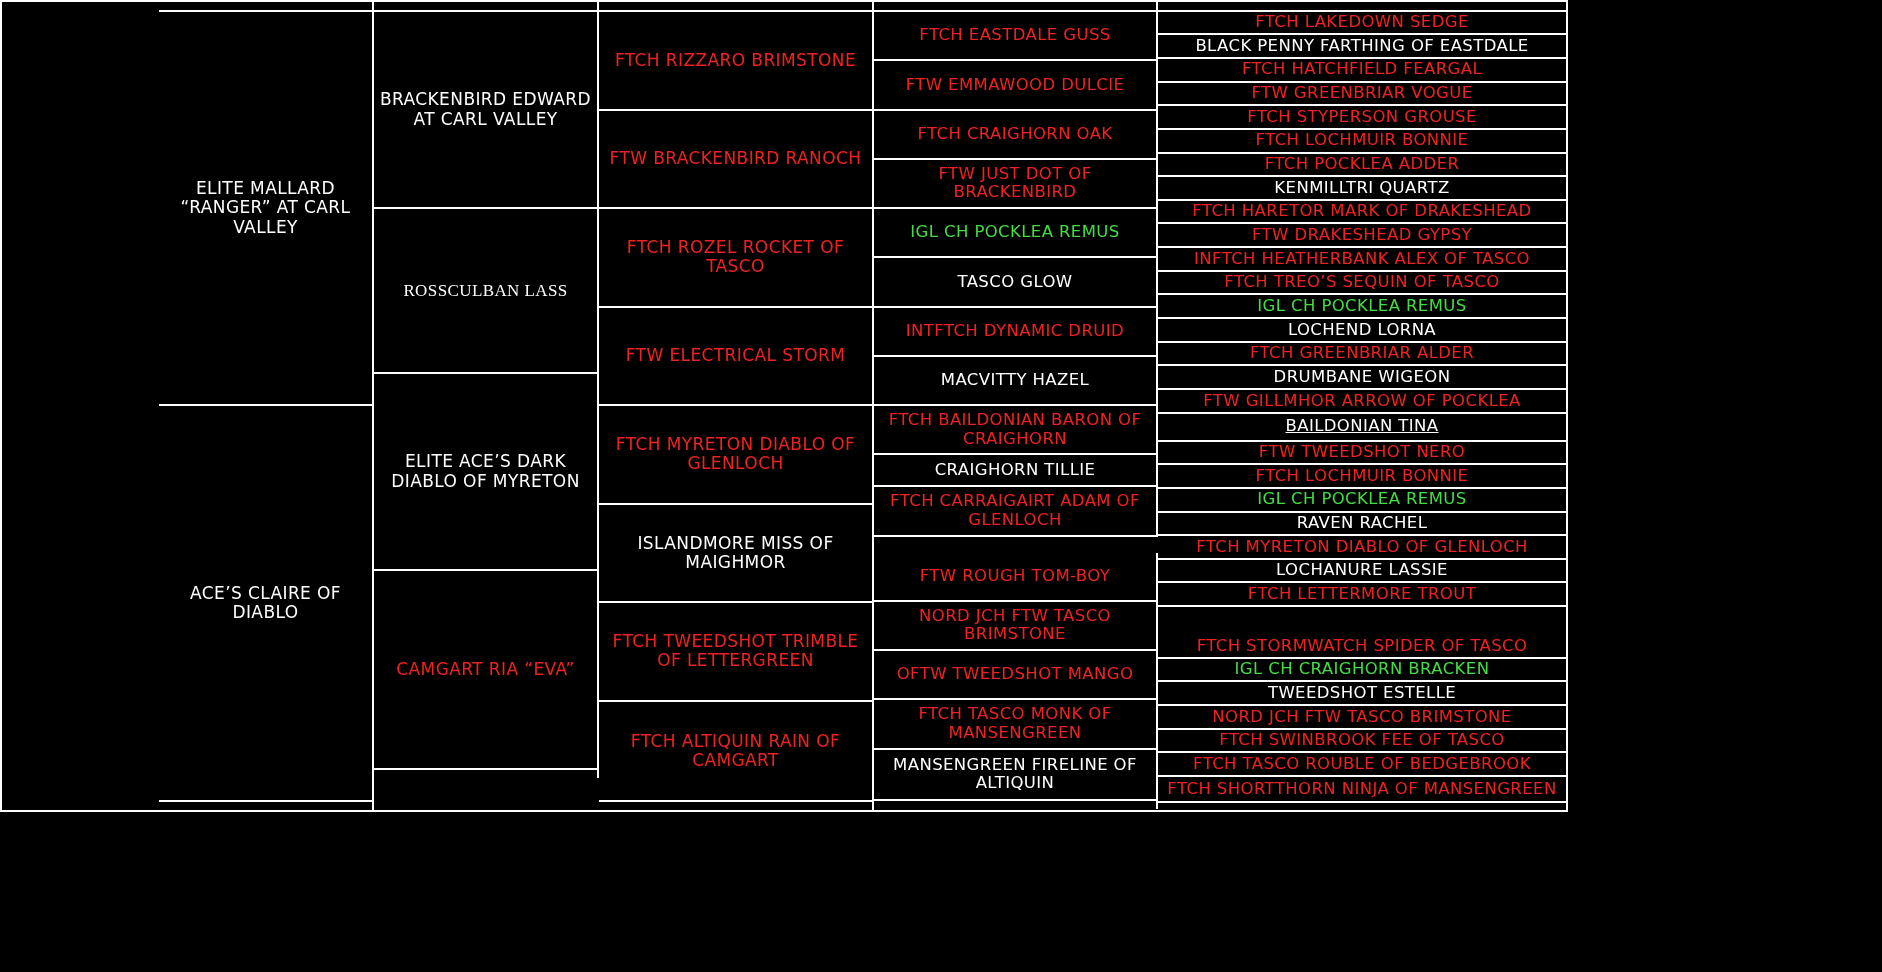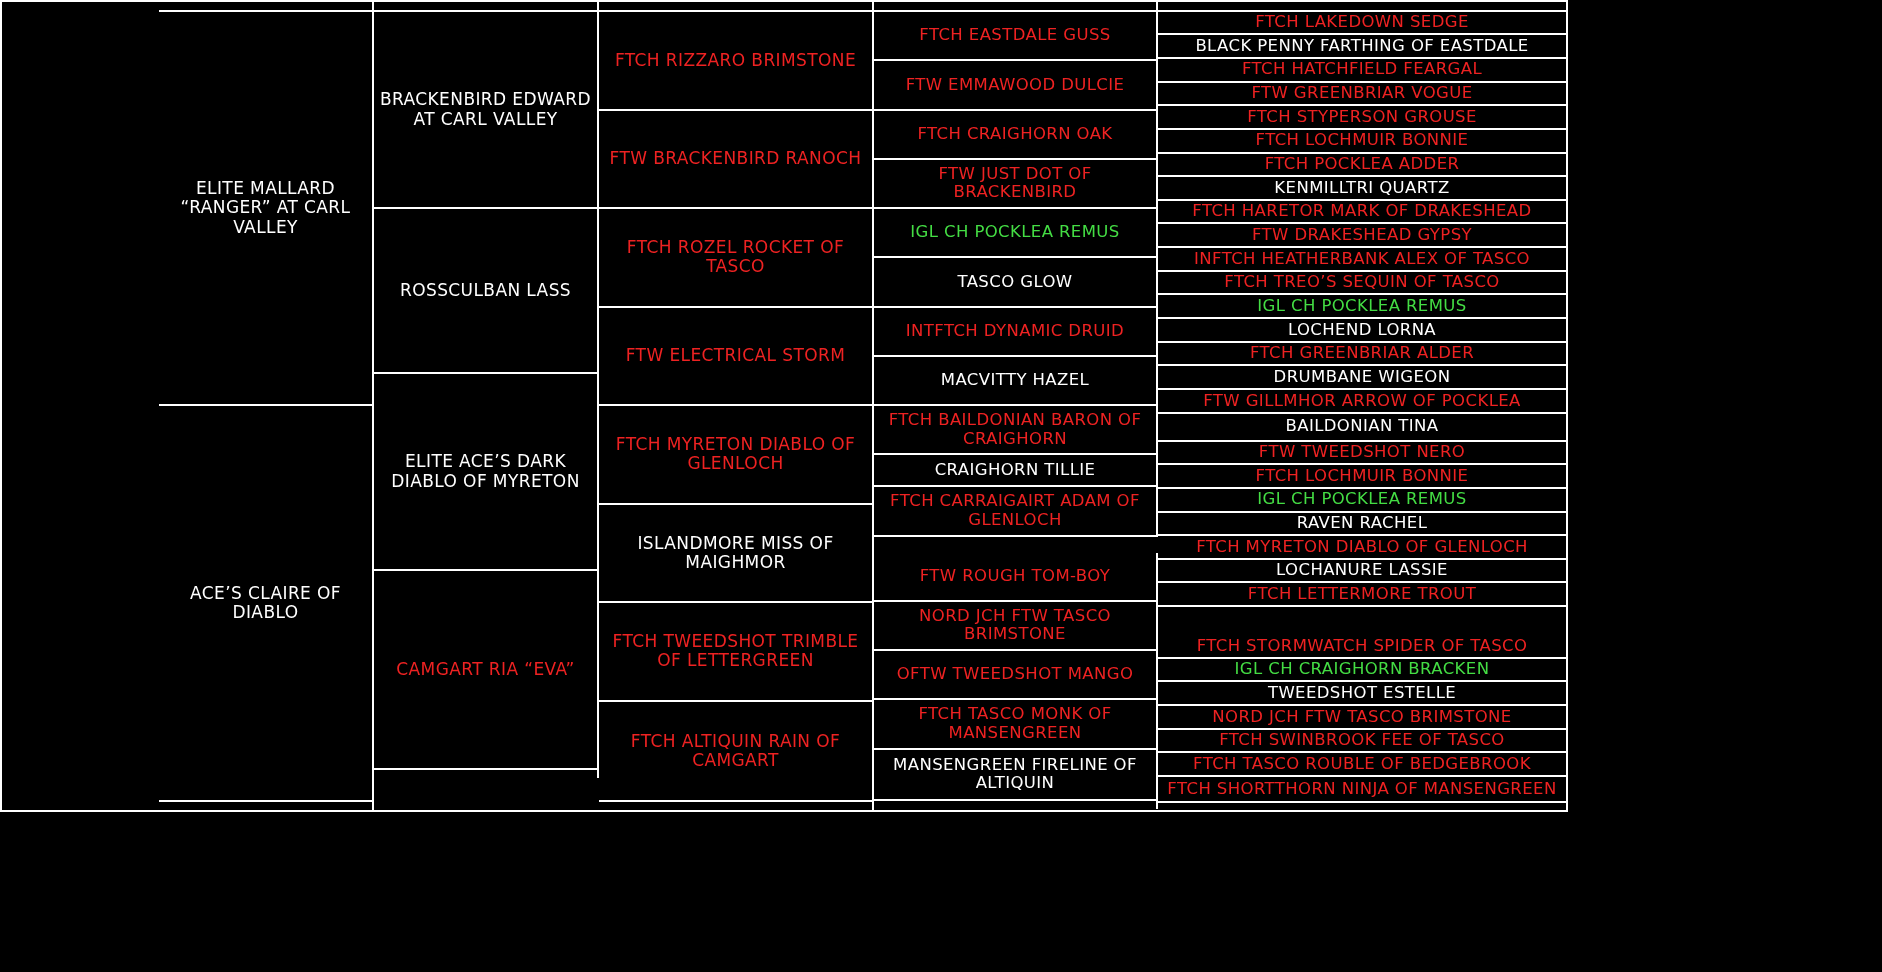--- a/index.html
+++ b/index.html
@@ -71,21 +71,21 @@
 <div id="pedigree">
     <div class="col g1" style="left: 157px; width: 215px;">
       <div class="pad-top" style="height: 10px;"></div>
       <div class="cell c-white" style="height: 394px;">ELITE MALLARD “RANGER” AT CARL VALLEY</div>
       <div class="cell c-white last-row" style="height: 394px;">ACE’S CLAIRE OF DIABLO</div>
       <div class="pad-bottom" style="height: 10px;"></div>
     </div>
     <div class="col g2" style="left: 372px; width: 225px;">
       <div class="pad-top" style="height: 10px;"></div>
       <div class="cell c-white" style="height: 197px;">BRACKENBIRD EDWARD AT CARL VALLEY</div>
-      <div class="cell c-white" style="height: 165px;">ROSSCULBAN LASS</div>
+      <div class="cell c-white" style="height: 165px; font-family: Liberation Serif, serif;">ROSSCULBAN LASS</div>
       <div class="cell c-white" style="height: 197px;">ELITE ACE’S DARK DIABLO OF MYRETON</div>
       <div class="cell c-red last-row" style="height: 197px;">CAMGART RIA “EVA”</div>
       <div class="pad-bottom" style="height: 10px;"></div>
     </div>
     <div class="col g3" style="left: 597px; width: 275px;">
       <div class="pad-top" style="height: 10px;"></div>
       <div class="cell c-red" style="height: 98.5px;">FTCH RIZZARO BRIMSTONE</div>
       <div class="cell c-red" style="height: 98.5px;">FTW BRACKENBIRD RANOCH</div>
       <div class="cell c-red" style="height: 98.5px;">FTCH ROZEL ROCKET OF TASCO</div>
       <div class="cell c-red" style="height: 98.5px;">FTW ELECTRICAL STORM</div>
@@ -127,21 +127,21 @@
       <div class="cell c-white" style="height: 24.625px;">KENMILLTRI QUARTZ</div>
       <div class="cell c-red" style="height: 24.625px;">FTCH HARETOR MARK OF DRAKESHEAD</div>
       <div class="cell c-red" style="height: 24.625px;">FTW DRAKESHEAD GYPSY</div>
       <div class="cell c-red" style="height: 24.625px;">INFTCH HEATHERBANK ALEX OF TASCO</div>
       <div class="cell c-red" style="height: 24.625px;">FTCH TREO’S SEQUIN OF TASCO</div>
       <div class="cell c-green" style="height: 24.625px;">IGL CH POCKLEA REMUS</div>
       <div class="cell c-white" style="height: 24.625px;">LOCHEND LORNA</div>
       <div class="cell c-red" style="height: 24.625px;">FTCH GREENBRIAR ALDER</div>
       <div class="cell c-white" style="height: 24.625px;">DRUMBANE WIGEON</div>
       <div class="cell c-red" style="height: 24.625px;">FTW GILLMHOR ARROW OF POCKLEA</div>
-      <div class="cell c-white" style="height: 29px;">BAILDONIAN TINA</div>
+      <div class="cell c-white" style="height: 29px; text-decoration: underline;">BAILDONIAN TINA</div>
       <div class="cell c-red" style="height: 24.625px;">FTW TWEEDSHOT NERO</div>
       <div class="cell c-red" style="height: 24.625px;">FTCH LOCHMUIR BONNIE</div>
       <div class="cell c-green" style="height: 24.625px;">IGL CH POCKLEA REMUS</div>
       <div class="cell c-white" style="height: 24.625px;">RAVEN RACHEL</div>
       <div class="cell c-red" style="height: 24.625px;">FTCH MYRETON DIABLO OF GLENLOCH</div>
       <div class="cell c-white" style="height: 24.625px;">LOCHANURE LASSIE</div>
       <div class="cell c-red" style="height: 24.625px;">FTCH LETTERMORE TROUT</div>
       <div class="cell c-red" style="height: 24.625px; margin-top: 28px;">FTCH STORMWATCH SPIDER OF TASCO</div>
       <div class="cell c-green" style="height: 24.625px;">IGL CH CRAIGHORN BRACKEN</div>
       <div class="cell c-white" style="height: 24.625px;">TWEEDSHOT ESTELLE</div>

